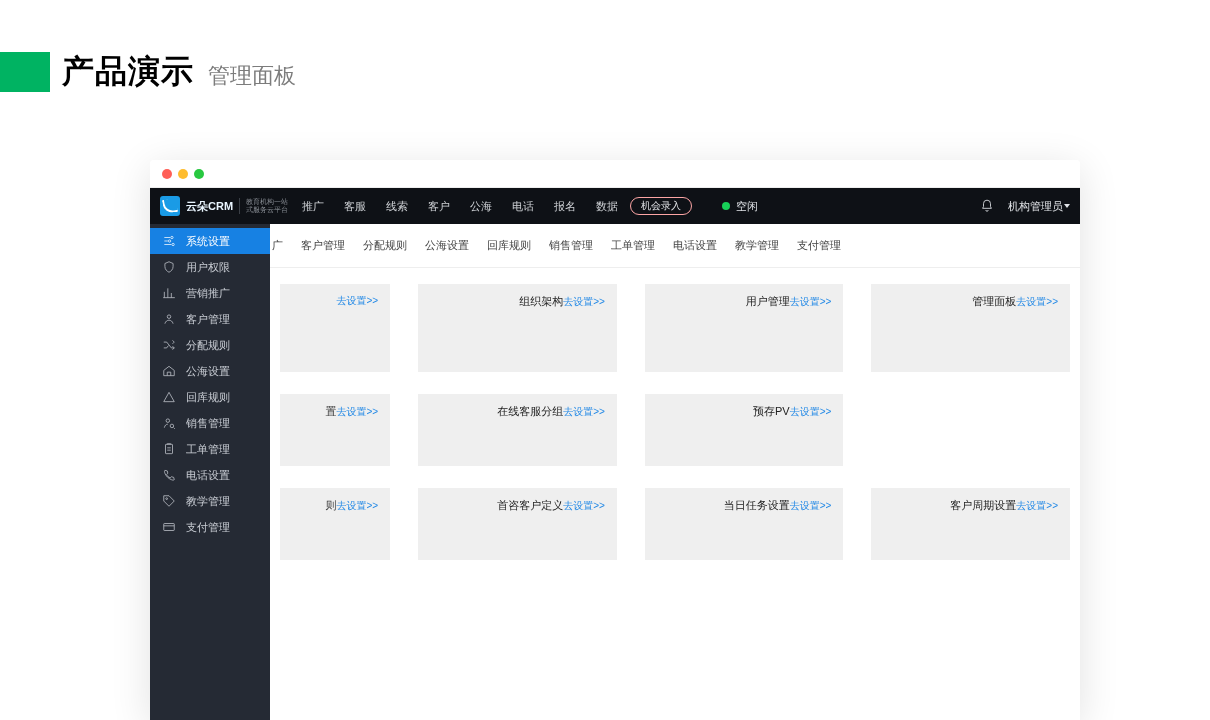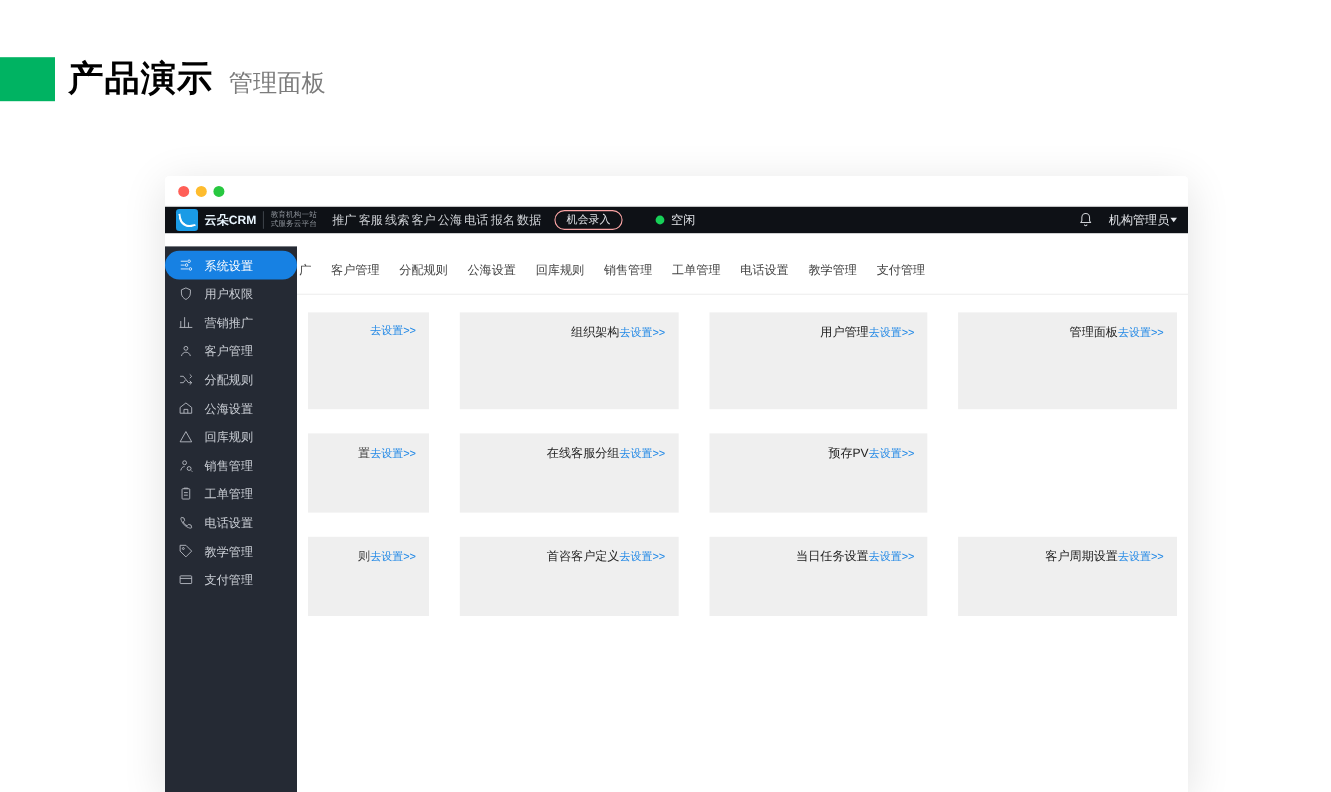--- a/index.html
+++ b/index.html
@@ -60,21 +60,21 @@
     background: #fff;
     border-bottom: 1px solid #eee;
   }
   .mac-dot { width: 10px; height: 10px; border-radius: 50%; }
   .mac-red   { background: #ff5f57; }
   .mac-yellow{ background: #febc2e; }
   .mac-green { background: #28c840; }
 
   
   .top-nav {
-    height: 24px;
+    height: 36px;
     background: #0e1116;
     display: flex;
     align-items: center;
     padding: 0 10px;
     color: #cfd2d6;
     font-size: 11px;
     position: relative;
   }
   .brand {
     display: flex; align-items: center;
@@ -100,21 +100,21 @@
     font-size: 7px;
     line-height: 8px;
     color: #8a8f96;
     margin-left: 6px;
     padding-left: 6px;
     border-left: 1px solid #3a3f46;
     white-space: pre;
   }
   .nav-items {
     display: flex;
-    gap: 2px;
+    gap: 20px;
   }
   .nav-item {
     color: #cfd2d6;
     font-size: 11px;
     white-space: nowrap;
   }
   .nav-btn {
     margin-left: 12px;
     border: 1px solid #fca5a5;
     border-radius: 10px;
@@ -160,21 +160,20 @@
     font-size: 11px;
     padding-top: 4px;
   }
   .sidebar-item {
     height: 26px;
     display:flex;
     align-items:center;
     gap: 10px;
     padding-left: 12px;
     cursor: pointer;
-    border-radius: 13px;
   }
   .sidebar-item.active {
     background: #1781e3;
     color: #fff;
   }
   .side-icon {
     width: 14px; height: 14px;
     display:flex; align-items:center; justify-content:center;
     opacity: 0.9;
   }

